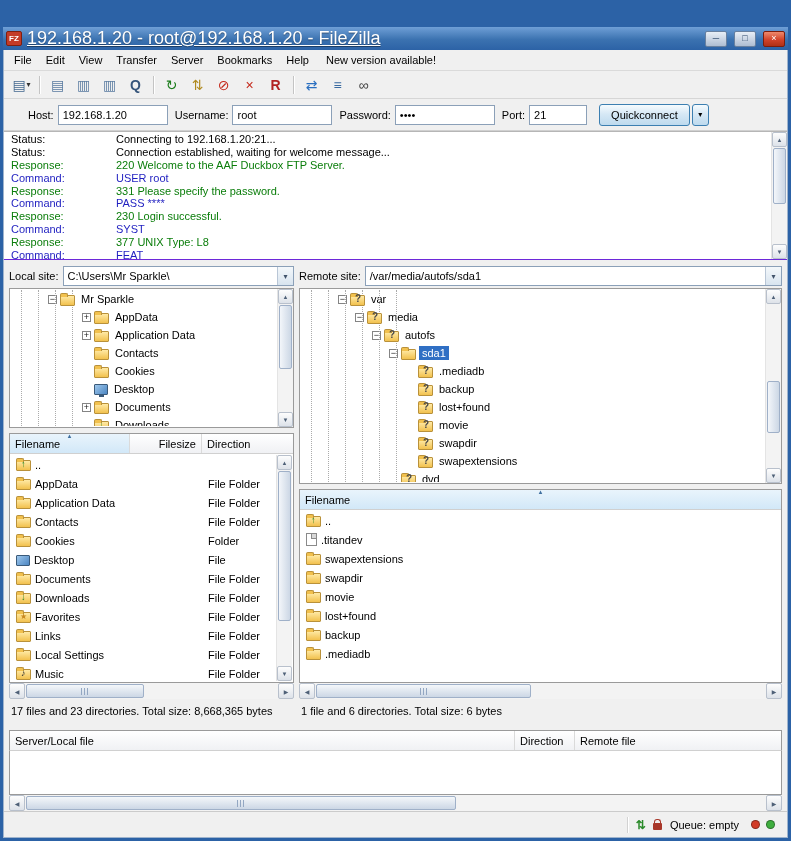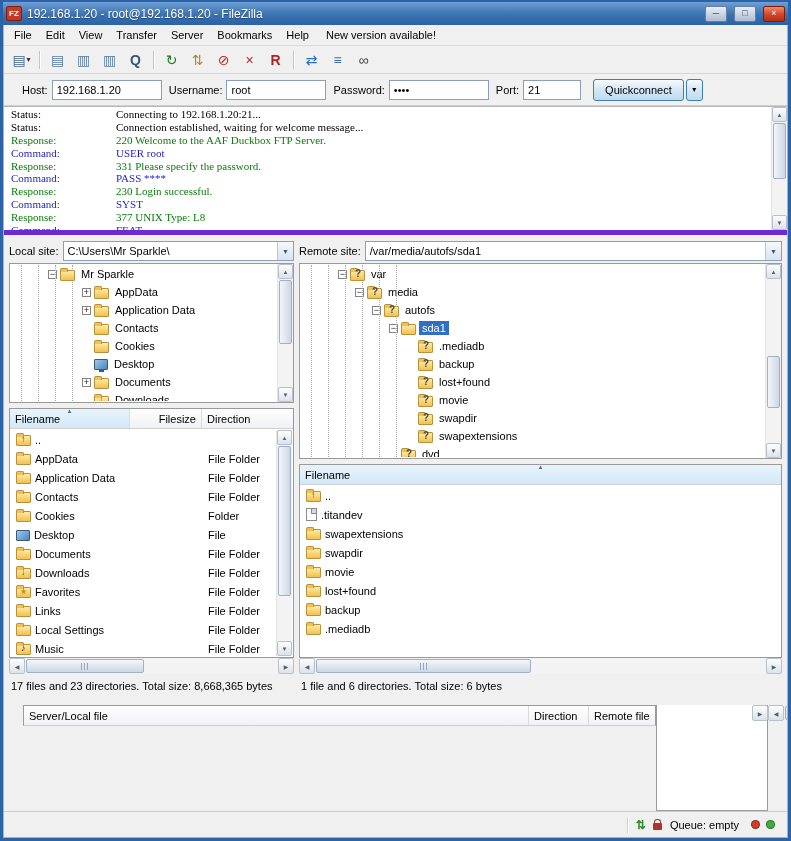--- a/index.html
+++ b/index.html
@@ -1,24 +1,24 @@
 <!DOCTYPE html>
 <html><head>
 <meta charset="utf-8">
 <style>
   *{margin:0;padding:0;box-sizing:border-box;}
   html,body{width:791px;height:841px;overflow:hidden;}
   body{font-family:"Liberation Sans",sans-serif;font-size:11px;color:#000;background:#6e8fb8;}
   .window{position:absolute;inset:0;display:flex;flex-direction:column;background:#2c62a6;padding:2px 3px 3px;}
   
   .titlebar{height:23px;flex:none;display:flex;align-items:center;gap:5px;padding:0 3px;color:#fff;
-            background:linear-gradient(#6f9fd6,#3b72b0 55%,#2c62a6);}
+            background:linear-gradient(#6f9fd6,#3b72b0 55%,#2c62a6);margin-top:25px;}
   .app-icon{width:16px;height:15px;flex:none;background:#c33b27;color:#fff;font-weight:bold;font-size:8px;
             display:flex;align-items:center;justify-content:center;border-radius:2px;border:1px solid #7e1f10;}
-  .title-text{flex:1;font-size:12px;text-shadow:0 1px 1px rgba(0,0,0,.4);white-space:nowrap;overflow:hidden;}
+  .title-text{flex:1;font-size:18px;text-shadow:0 1px 1px rgba(0,0,0,.4);white-space:nowrap;overflow:hidden;text-decoration:underline;}
   .win-btn{width:22px;height:16px;flex:none;display:flex;align-items:center;justify-content:center;
            font-size:9px;line-height:1;border-radius:2px;margin-left:2px;}
   .btn-min,.btn-max{background:linear-gradient(#e8eef6,#aebdd2);border:1px solid #68809f;color:#1d3least;color:#1d3a5e;}
   .btn-close{background:linear-gradient(#ef8a6d,#d2432a 55%,#b03015);border:1px solid #7c1d0c;color:#fff;}
   
   .client{flex:1;display:flex;flex-direction:column;background:#f0f0f0;overflow:hidden;border:1px solid #9fb4cd;border-top:none;}
   .menubar{height:21px;flex:none;display:flex;align-items:center;padding:0 3px;border-bottom:1px solid #dadada;}
   .menu-item{padding:3px 7px;white-space:nowrap;}
   .menu-notice{margin-left:3px;}
   .toolbar{height:28px;flex:none;display:flex;align-items:center;padding:0 5px;border-bottom:1px solid #d6d6d6;gap:1px;}
@@ -29,21 +29,21 @@
   
   .quickconnect{height:32px;flex:none;display:flex;align-items:center;padding:0 6px;border-bottom:1px solid #d0d0d0;}
   .qc-label{margin:0 4px 0 7px;white-space:nowrap;}
   .qc-input{height:20px;border:1px solid #8ba0b8;padding:0 4px;font:inherit;background:#fff;}
   .w-host{width:110px}.w-user{width:100px}.w-pass{width:100px}.w-port{width:58px}
   .qc-btn{height:22px;margin-left:12px;padding:0 11px;font:inherit;cursor:default;
           background:linear-gradient(#f6fbfe,#d6e8f5 45%,#bedaee);border:1px solid #3c7fb1;border-radius:3px;}
   .qc-dd{height:22px;width:17px;margin-left:2px;font-size:8px;padding:0;
          background:linear-gradient(#f6fbfe,#d6e8f5 45%,#bedaee);border:1px solid #3c7fb1;border-radius:3px;}
   
-  .log{height:129px;flex:none;position:relative;background:#fff;border-top:1px solid #b6b6b6;border-bottom:5px solid #6d28d9;overflow:hidden;font-family:Liberation Serif, serif;}
+  .log{height:129px;flex:none;position:relative;background:#fff;border-top:1px solid #b6b6b6;border-bottom:1px solid #6d28d9;overflow:hidden;}
   .log-inner{position:absolute;top:1px;left:0;right:17px;bottom:0;overflow:hidden;}
   .log-row{display:flex;height:12.8px;align-items:center;white-space:nowrap;}
   .log-label{width:112px;flex:none;padding-left:7px;}
   .k-status{color:#000;}.k-command{color:#1f1fc0;}.k-response{color:#0a7d0a;}
   .splitter-h{height:4px;flex:none;}
   
   .vscroll{position:absolute;top:0;right:0;bottom:0;width:16px;background:#f3f3f3;border-left:1px solid #e4e4e4;}
   .sbtn{position:absolute;left:0;width:15px;height:15px;display:flex;align-items:center;justify-content:center;
         font-size:6px;color:#4e6077;background:linear-gradient(#fdfdfd,#dde2e9);border:1px solid #b8c0cc;border-radius:2px;}
   .sbtn.up{top:0;}.sbtn.down{bottom:0;}
@@ -105,21 +105,21 @@
   .ic-folder.up::after{content:"↑";position:absolute;left:4px;top:-2px;font-size:9px;font-weight:bold;color:#1c7d1c;}
   .ic-folder.dl::after{content:"↓";position:absolute;left:4px;top:-2px;font-size:9px;font-weight:bold;color:#1c7d1c;}
   .ic-folder.fav::after{content:"★";position:absolute;left:3px;top:-1px;font-size:8px;color:#c8881e;}
   .ic-folder.mus::after{content:"♪";position:absolute;left:4px;top:-2px;font-size:9px;color:#333;}
   .ic-file{width:11px;height:13px;background:#fff;border:1px solid #8a8a8a;}
   .ic-file::before{content:"";position:absolute;top:0;right:0;width:4px;height:4px;background:#d8d8d8;
                    border-left:1px solid #8a8a8a;border-bottom:1px solid #8a8a8a;}
   .ic-desktop{width:14px;height:11px;border:1px solid #3a5a7a;background:linear-gradient(135deg,#9ec7ec,#4c86c2);border-radius:1px;margin-top:1px;}
   .ic-desktop::after{content:"";position:absolute;left:4px;bottom:-3px;width:5px;height:2px;background:#3a5a7a;}
   
-  .queue-section{flex:1;display:flex;flex-direction:row;padding:6px 19px 0;min-height:0;}
+  .queue-section{flex:1;display:flex;flex-direction:column;padding:6px 5px 0;min-height:0;}
   .queue-colheader{display:flex;height:21px;flex:none;background:linear-gradient(#ffffff,#f0f1f4);
                    border:1px solid #9a9a9a;border-bottom:1px solid #d0d0d0;}
   .qc1{width:505px;}.qc2{width:60px;}.qc3{flex:1;border-right:none;}
   .queue-body{flex:1;background:#fff;border:1px solid #9a9a9a;border-top:none;}
   .tabs{height:24px;flex:none;display:flex;align-items:flex-end;gap:2px;padding:3px 0 0 2px;}
   .tab{height:20px;display:flex;align-items:center;padding:0 10px;background:linear-gradient(#f6f6f6,#e2e2e2);
        border:1px solid #9f9f9f;border-radius:3px 3px 0 0;white-space:nowrap;}
   .tab.active{font-weight:bold;background:#f0f0f0;}
   
   .statusbar{height:26px;flex:none;display:flex;align-items:center;justify-content:flex-end;gap:8px;
@@ -196,21 +196,21 @@
         </div>
         <div class="tb-btn">
           <span class="tbicon" style="color: rgb(58, 106, 160);">≡</span>
         </div>
         <div class="tb-btn">
           <span class="tbicon" style="color: rgb(68, 68, 68);">∞</span>
         </div>
       </div>
 
     <div class="quickconnect">
-      <span class="qc-label" style="margin-left:12px">Host:</span>
+      <span class="qc-label" style="margin-left:18px">Host:</span>
       <input class="qc-input w-host" value="192.168.1.20" style="">
       <span class="qc-label">Username:</span>
       <input class="qc-input w-user" value="root" style="">
       <span class="qc-label">Password:</span>
       <input class="qc-input w-pass" value="••••" style="">
       <span class="qc-label">Port:</span>
       <input class="qc-input w-port" value="21" style="">
       <button class="qc-btn">Quickconnect</button>
       <button class="qc-dd"><span>▾</span></button>
     </div>

